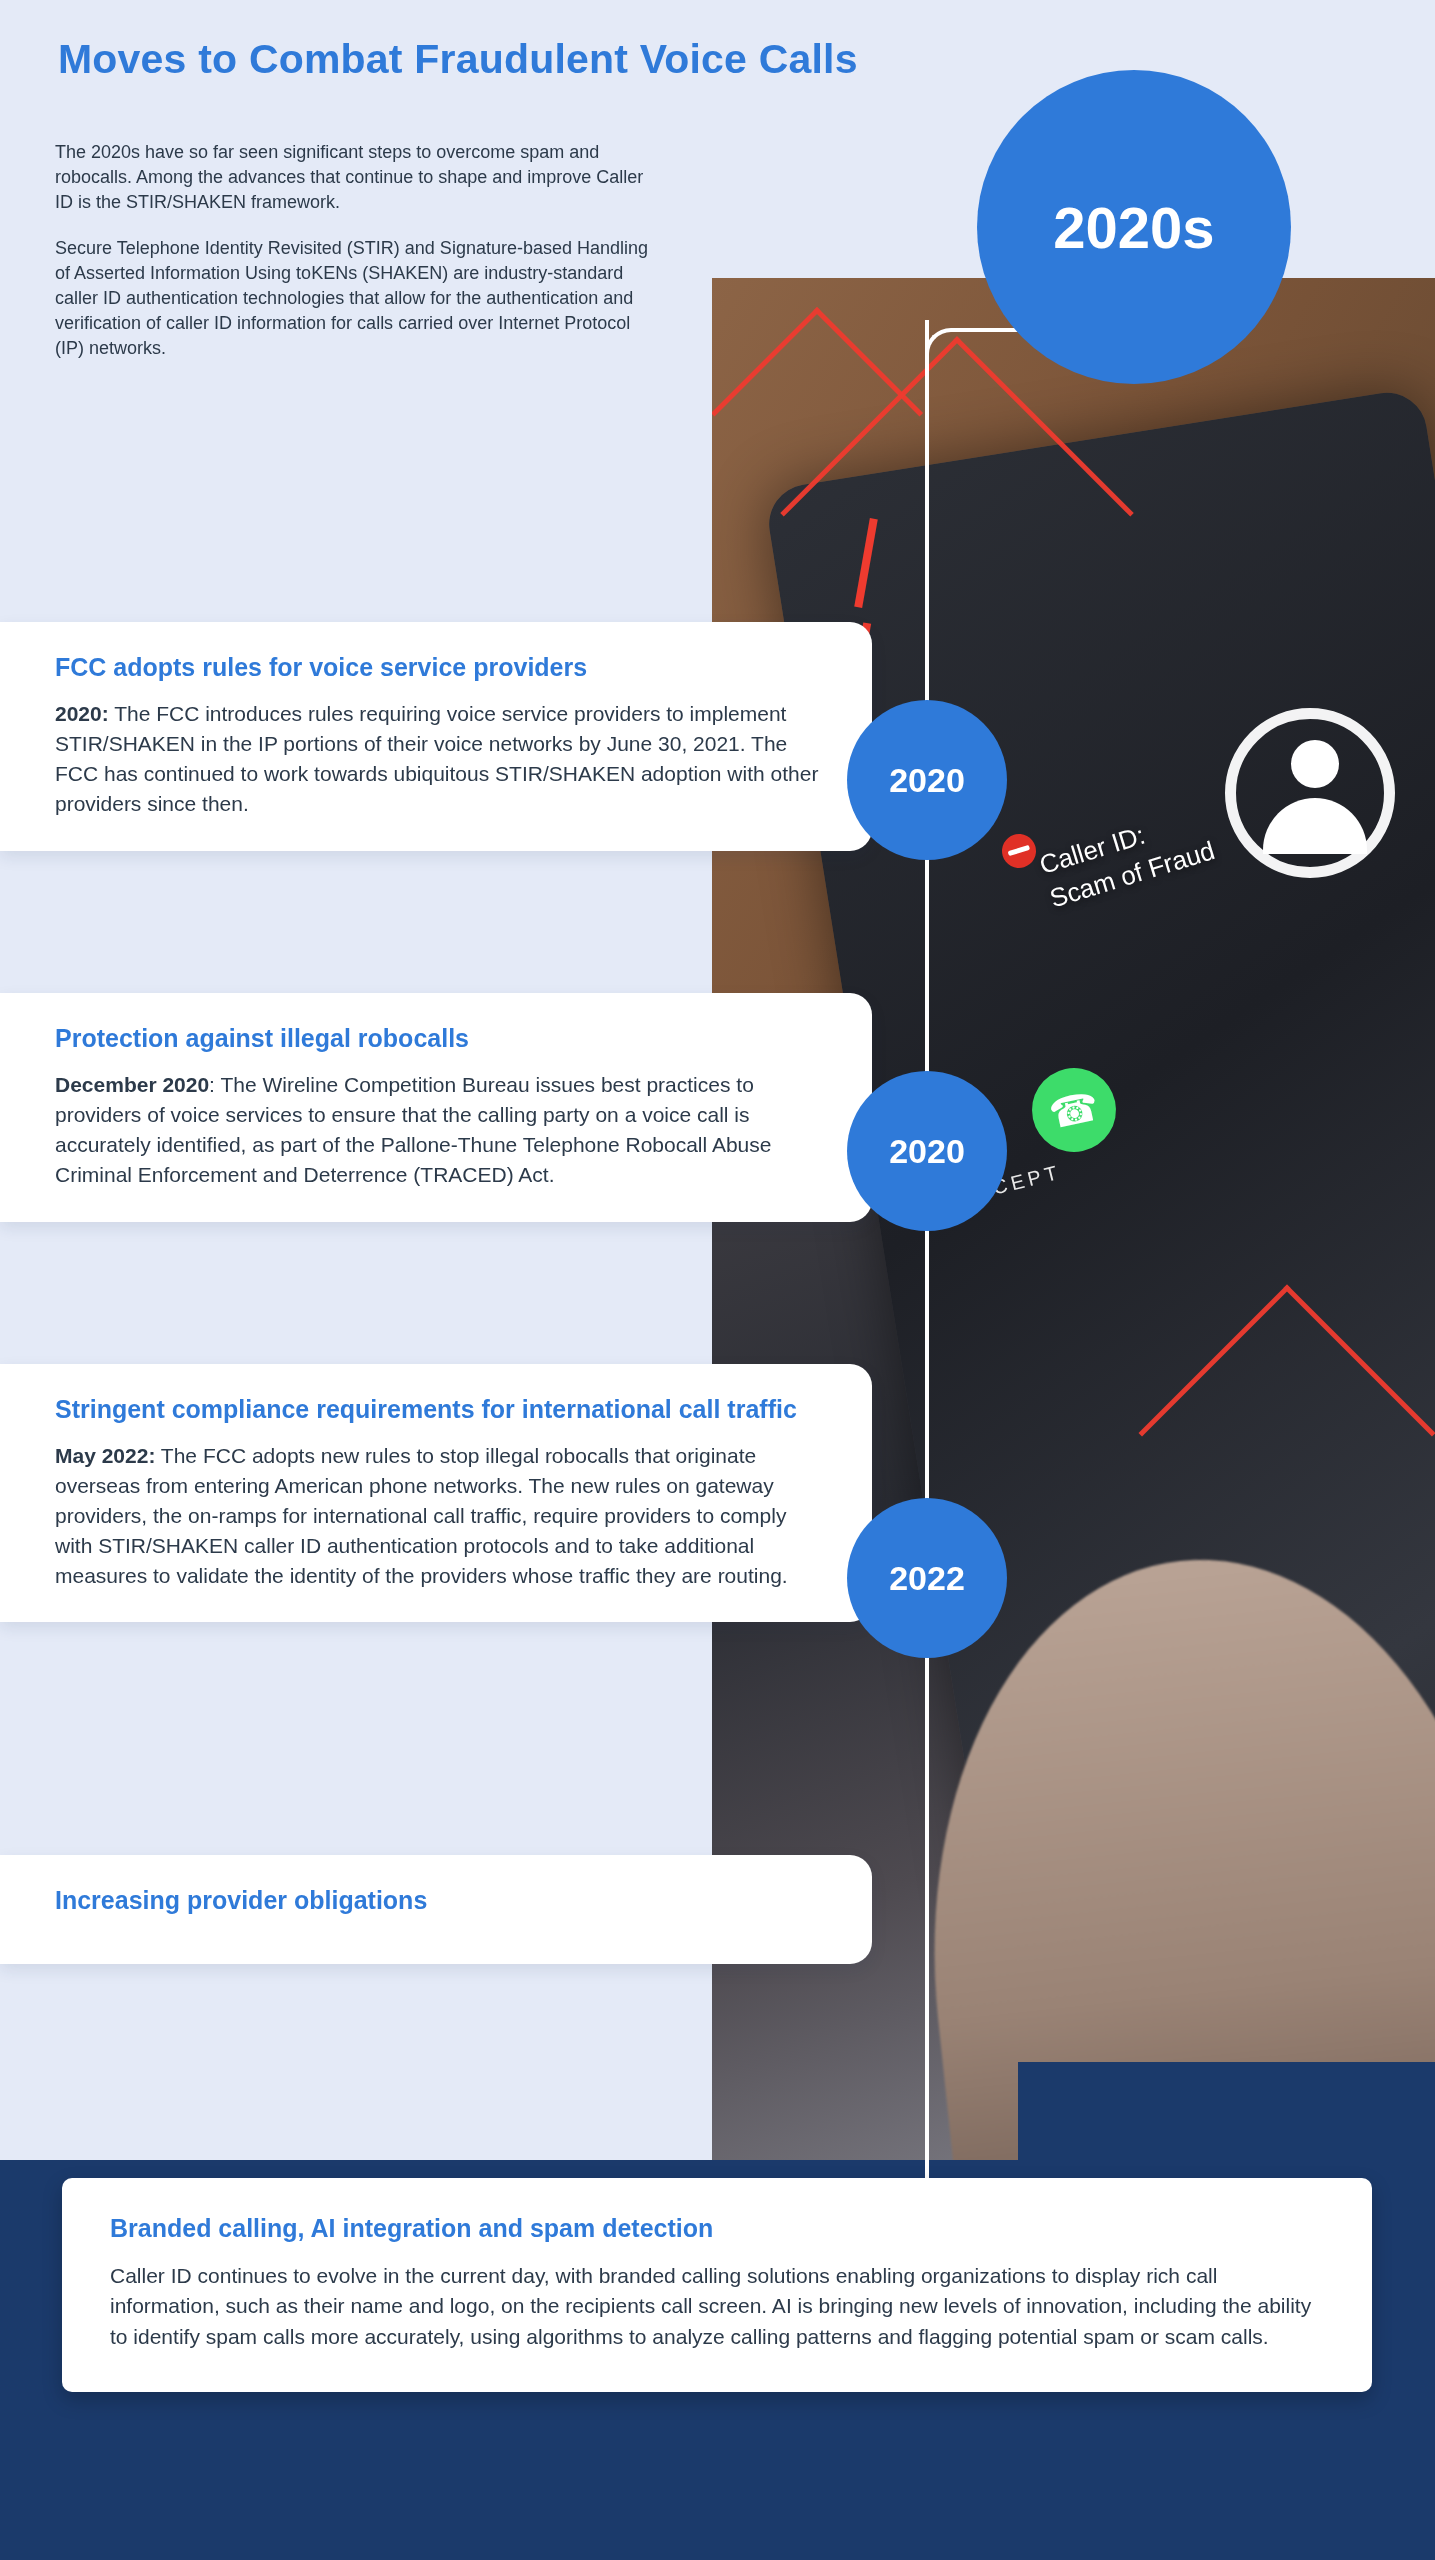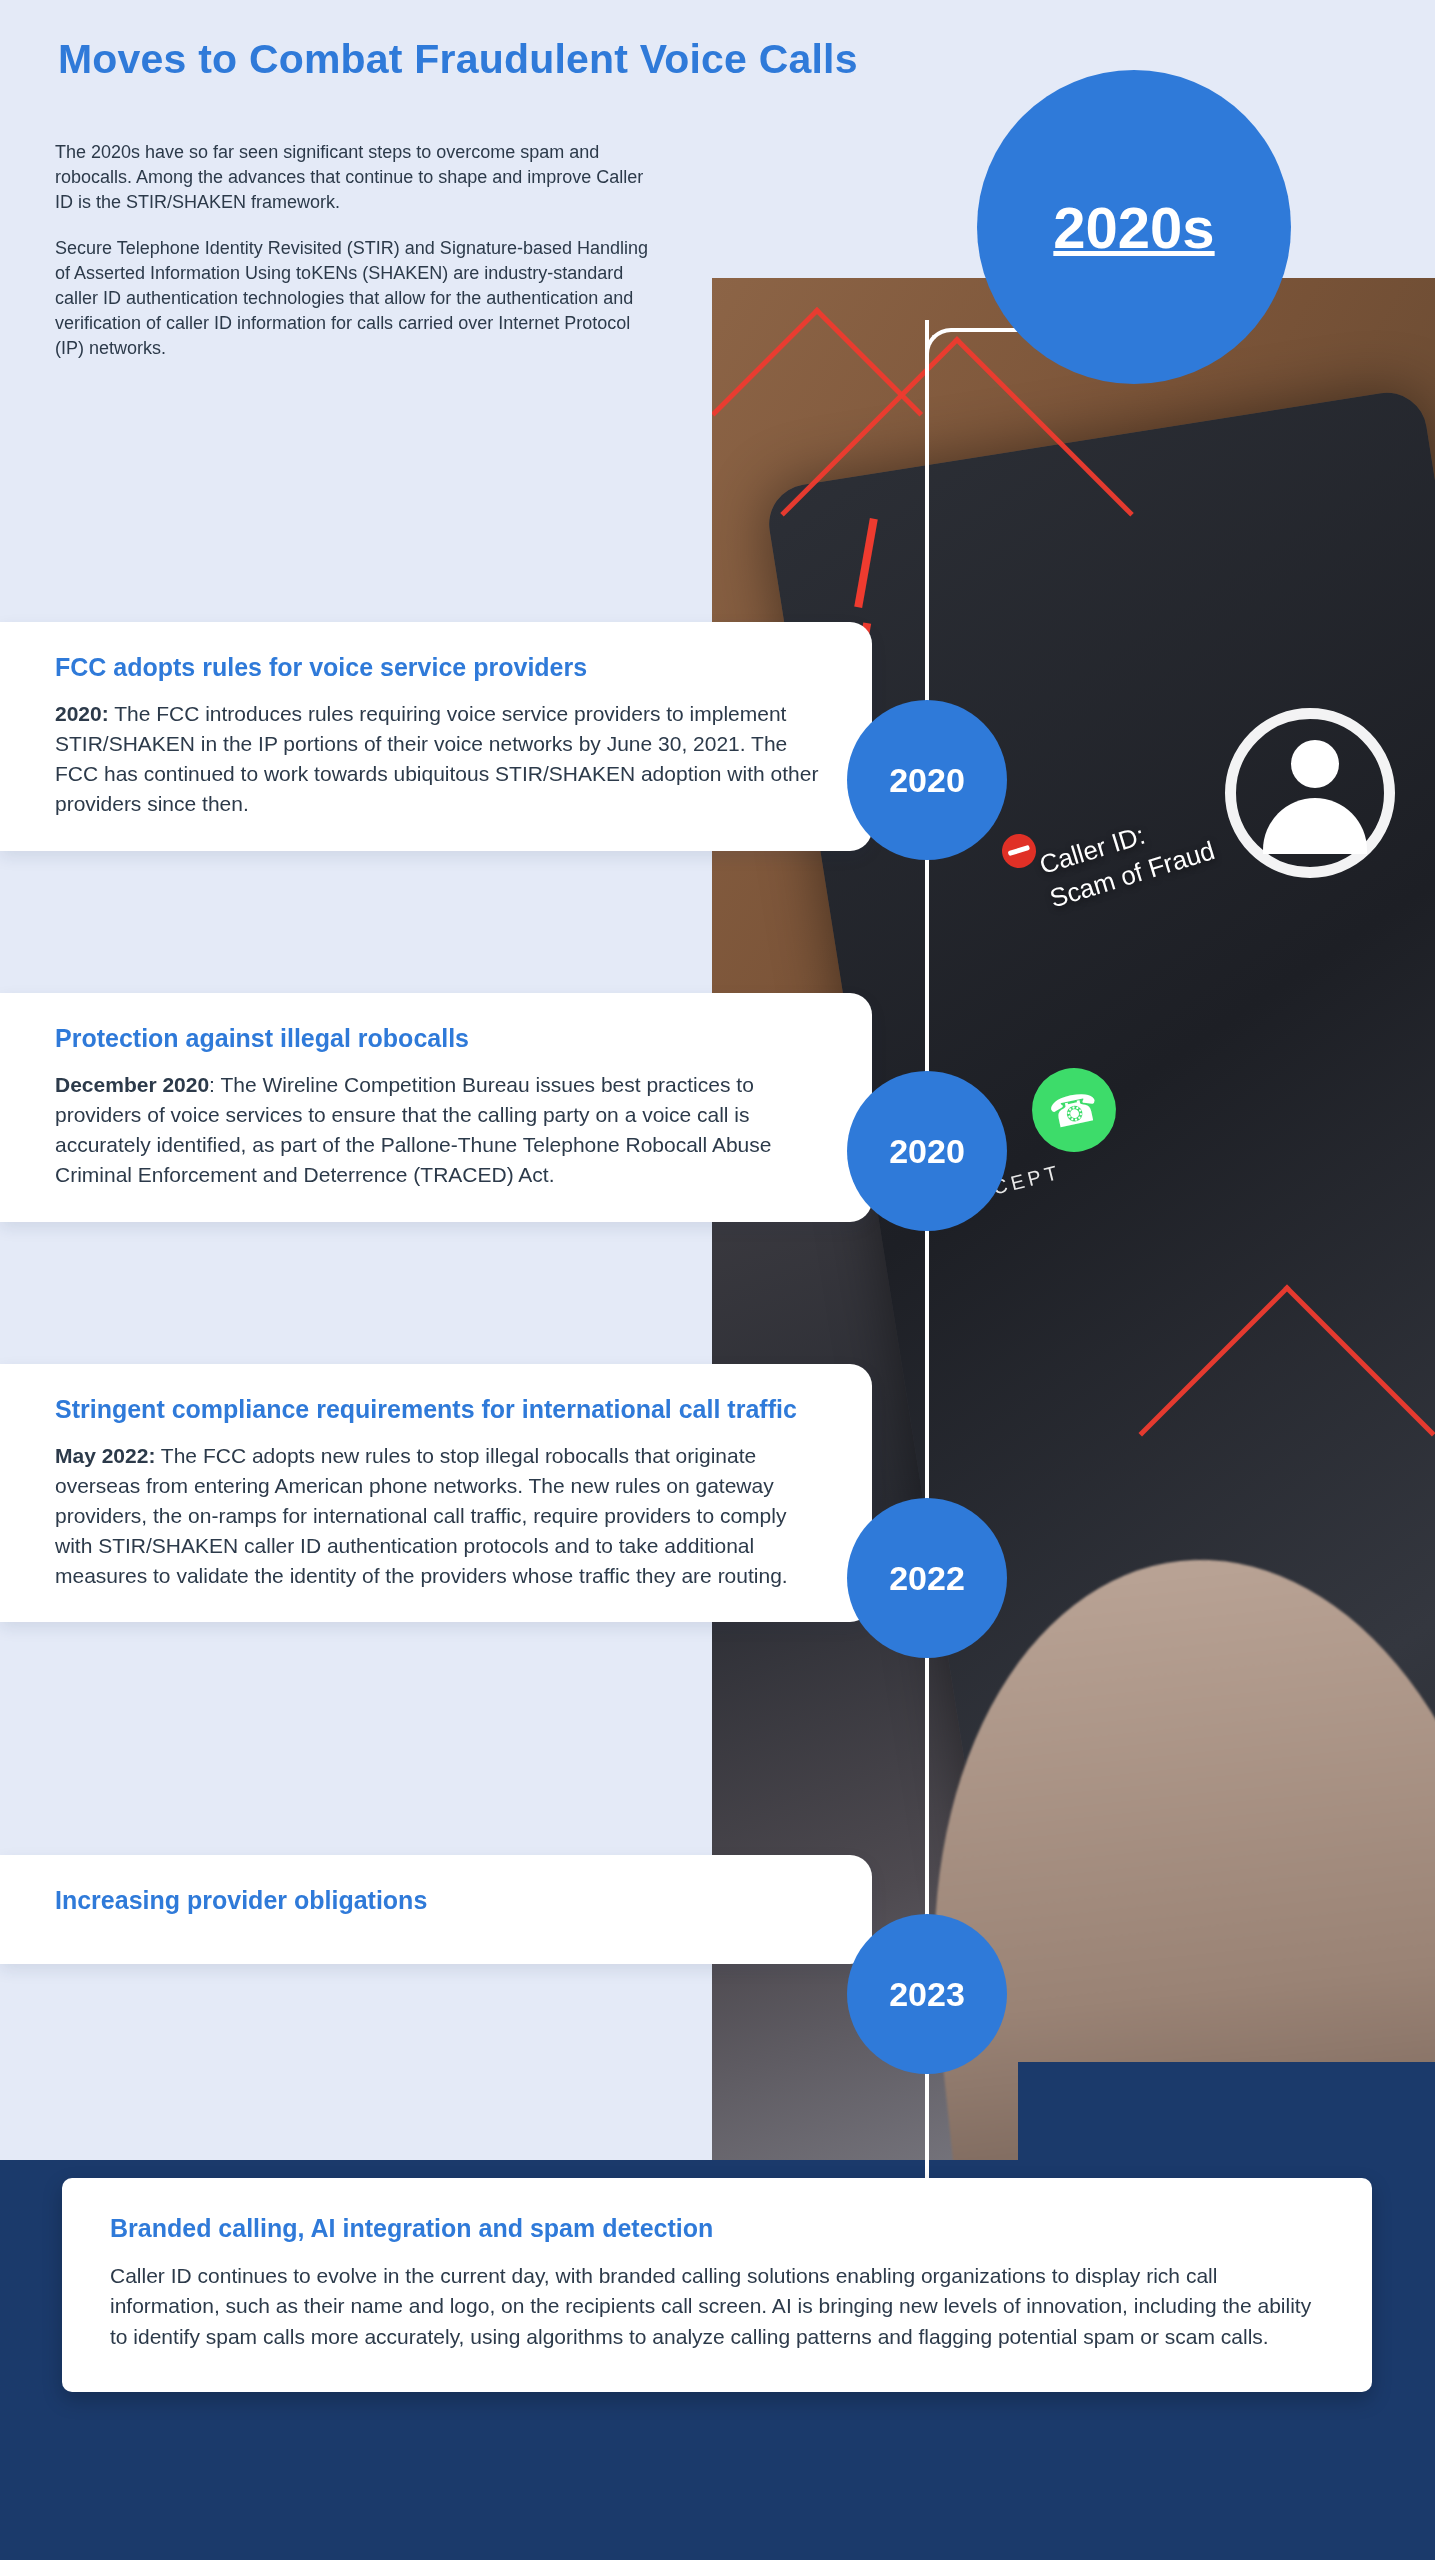--- a/index.html
+++ b/index.html
@@ -135,21 +135,20 @@
   
   .circle {
     position: absolute; border-radius: 50%;
     background: #2f7ad9; color: #ffffff;
     display: flex; align-items: center; justify-content: center;
     font-weight: bold; z-index: 6;
   }
   .circle-2020s {
     left: 977px; top: 70px; width: 314px; height: 314px;
     font-size: 58px;
-    text-decoration: underline;
   }
   .circle-sm { width: 160px; height: 160px; font-size: 34px; left: 847px; }
 
   
   .card {
     position: absolute; left: 0; background: #ffffff;
     border-top-right-radius: 22px; border-bottom-right-radius: 22px;
     box-shadow: 0 6px 16px rgba(30,50,90,.10);
     padding: 30px 52px 32px 55px;
     z-index: 4;
@@ -215,21 +214,20 @@
   <div class="intro">
     <p>The 2020s have so far seen significant steps to overcome spam and robocalls. Among the advances that continue to shape and improve Caller ID is the STIR/SHAKEN framework.</p>
     <p>Secure Telephone Identity Revisited (STIR) and Signature-based Handling of Asserted Information Using toKENs (SHAKEN) are industry-standard caller ID authentication technologies that allow for the authentication and verification of caller ID information for calls carried over Internet Protocol (IP) networks.</p>
   </div>
 
   <div class="circle circle-2020s">2020s</div>
 
   <div class="circle circle-sm" style="top:700px">2020</div>
   <div class="circle circle-sm" style="top:1071px">2020</div>
   <div class="circle circle-sm" style="top:1498px">2022</div>
-  <div class="circle circle-sm" style="top:1914px">2023</div>
 
   <div class="card card-1">
     <h3>FCC adopts rules for voice service providers</h3>
     <p><b>2020:</b><span> The FCC introduces rules requiring voice service providers to implement STIR/SHAKEN in the IP portions of their voice networks by June 30, 2021. The FCC has continued to work towards ubiquitous STIR/SHAKEN adoption with other providers since then.</span></p>
   </div>
 
   <div class="card card-2">
     <h3>Protection against illegal robocalls</h3>
     <p><b>December 2020</b><span>: The Wireline Competition Bureau issues best practices to providers of voice services to ensure that the calling party on a voice call is accurately identified, as part of the Pallone-Thune Telephone Robocall Abuse Criminal Enforcement and Deterrence (TRACED) Act.</span></p>
   </div>

